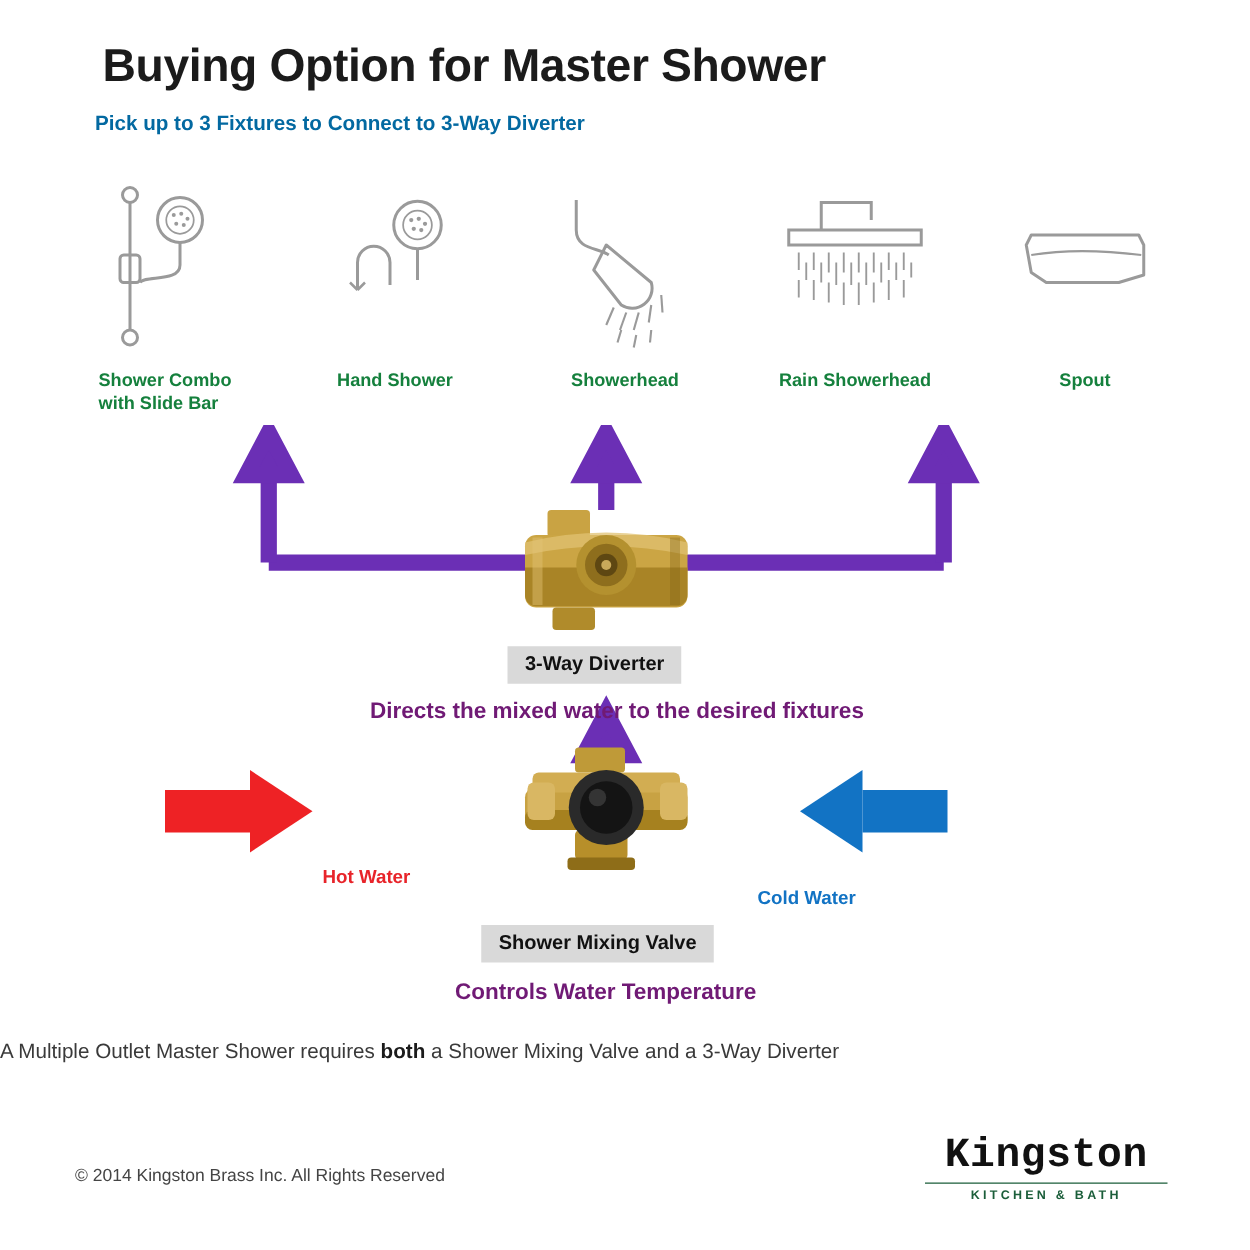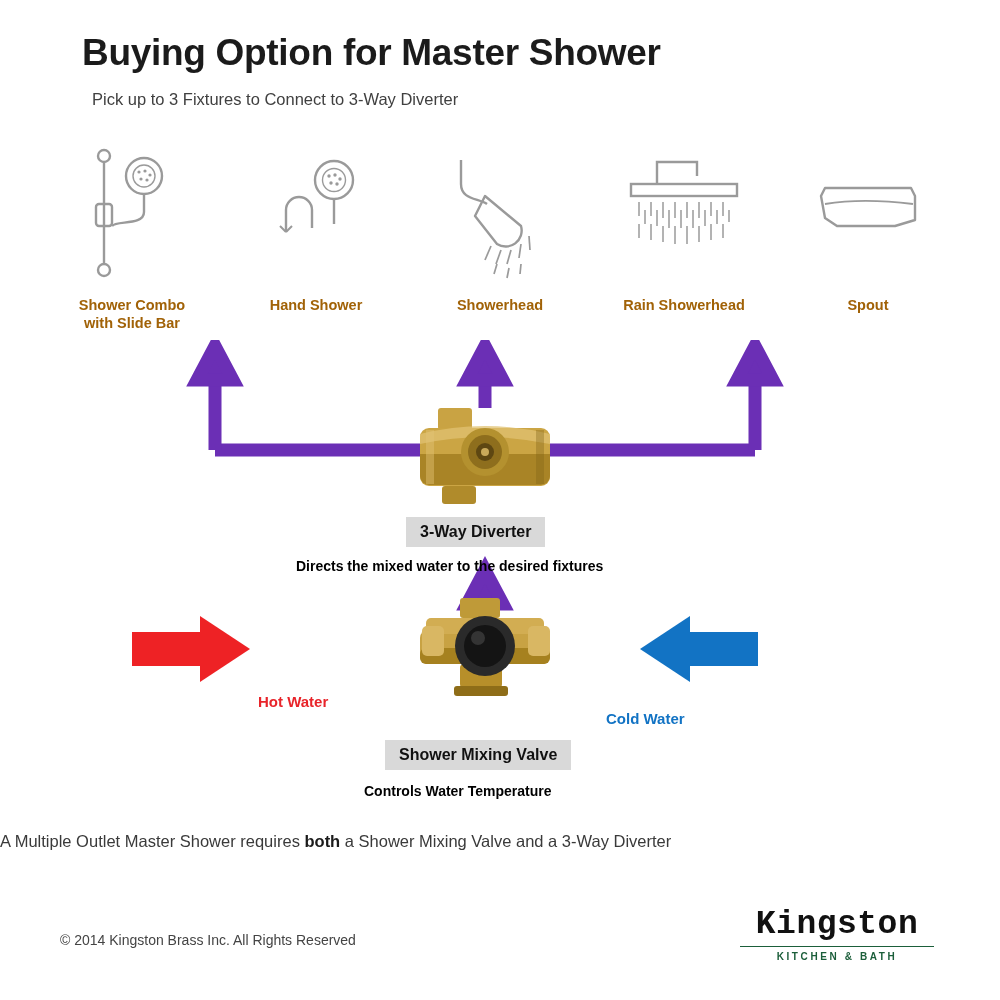--- a/index.html
+++ b/index.html
@@ -25,25 +25,25 @@
     position: absolute;
     left: 82px;
     top: 32px;
     font-size: 37px;
     font-weight: bold;
     color: #1b1b1b;
     letter-spacing: -0.3px;
   }
   .subtitle {
     position: absolute;
-    left: 92px;
+    left: 76px;
     top: 90px;
     font-size: 16.5px;
-    font-weight: normal;
-    color: #404040;
+    font-weight: bold;
+    color: #0369a1;
   }
 
   
   .fixtures {
     position: absolute;
     left: 40px;
     top: 140px;
     width: 920px;
     height: 210px;
     display: flex;
@@ -56,24 +56,23 @@
     align-items: center;
   }
   .fixture-art {
     height: 150px;
     display: flex;
     align-items: center;
     justify-content: center;
   }
   .fixture-label {
     margin-top: 6px;
-    text-align: center;
     font-size: 14.5px;
     font-weight: bold;
-    color: #a16207;
+    color: #15803d;
     line-height: 1.25;
     white-space: pre-line;
   }
 
   
   .schematic {
     position: absolute;
     left: 0;
     top: 340px;
     width: 1000px;
@@ -85,23 +84,23 @@
     position: absolute;
     background: #d9d9d9;
     color: #111111;
     font-size: 16px;
     font-weight: bold;
     padding: 6px 14px;
     white-space: nowrap;
   }
   .caption {
     position: absolute;
-    font-size: 14px;
-    font-weight: bold;
-    color: #000000;
+    font-size: 18px;
+    font-weight: bold;
+    color: #701a75;
     white-space: nowrap;
   }
 
   #diverter-tag { left: 406px; top: 517px; }
   #diverter-caption { left: 296px; top: 558px; }
   #mixing-tag { left: 385px; top: 740px; }
   #mixing-caption { left: 364px; top: 783px; }
 
   .hot-label {
     position: absolute;

